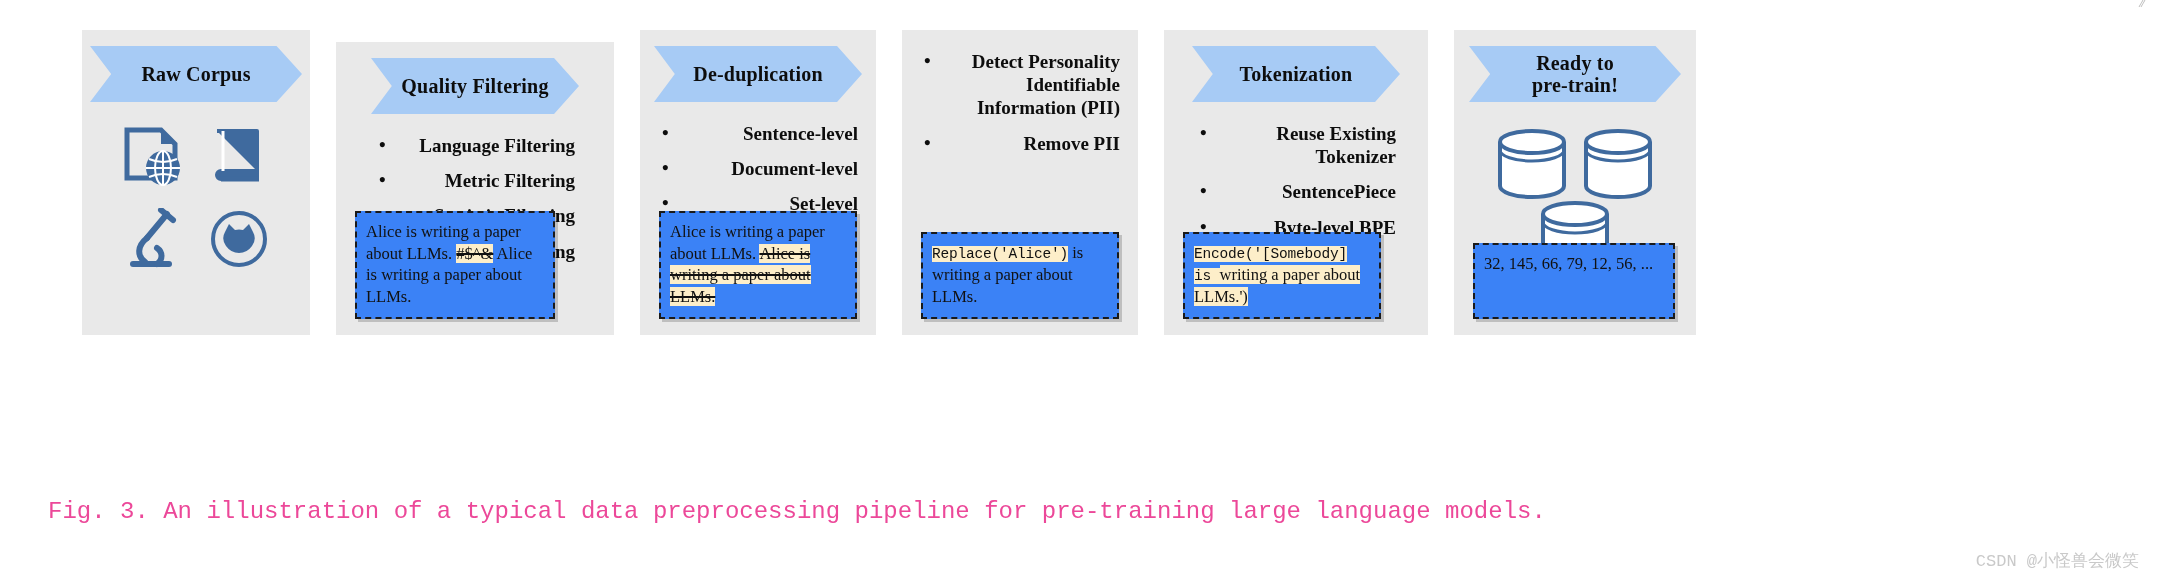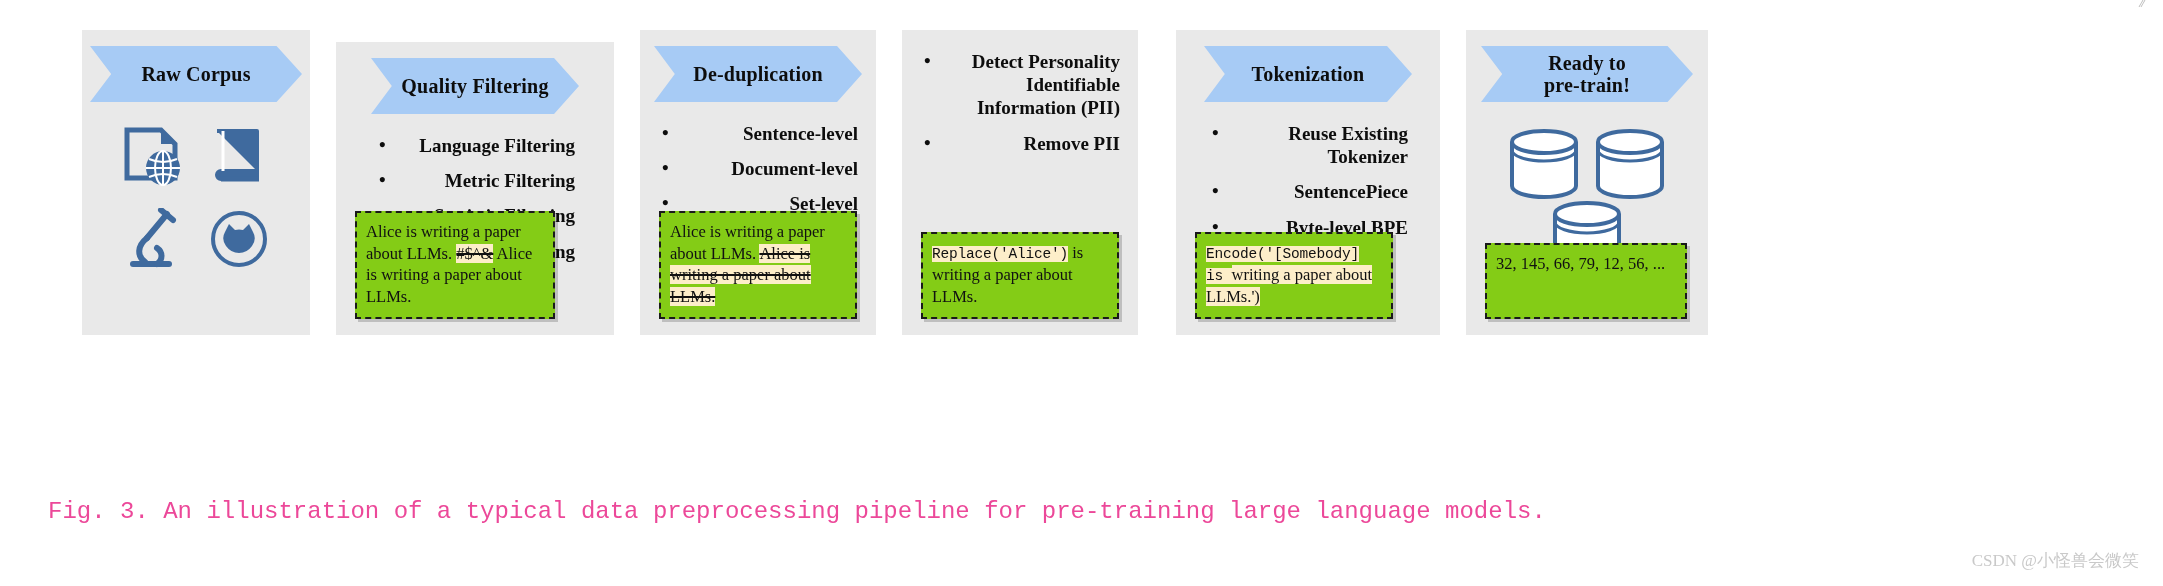--- a/index.html
+++ b/index.html
@@ -31,21 +31,21 @@
     position: relative;
     display: flex;
     flex-direction: column;
     align-items: center;
     box-sizing: border-box;
   }
   .stage.s-raw      { width: 228px; margin-left: 32px; }
   .stage.s-quality  { width: 278px; margin-top: 12px; }
   .stage.s-dedup    { width: 236px; }
   .stage.s-privacy  { width: 236px; }
-  .stage.s-token    { width: 264px; margin-left: 12px; }
+  .stage.s-token    { width: 264px; }
   .stage.s-ready    { width: 242px; }
 
   
   .banner {
     margin-top: 16px;
     width: 208px;
     height: 56px;
     background: #a7cbf5;
     -webkit-clip-path: polygon(0 0, 88% 0, 100% 50%, 88% 100%, 0 100%, 10% 50%);
     clip-path: polygon(0 0, 88% 0, 100% 50%, 88% 100%, 0 100%, 10% 50%);
@@ -104,21 +104,21 @@
     font-size: 19px;
   }
 
   
   .example-box {
     position: absolute;
     left: 19px;
     bottom: 16px;
     width: 198px;
     min-height: 76px;
-    background: #84cc16;
+    background: #3b82f6;
     border: 2px dashed #1a1a1a;
     padding: 8px 9px 10px 9px;
     box-sizing: border-box;
     box-shadow: 3px 3px 0 rgba(0,0,0,.18);
     font-size: 16.5px;
     line-height: 1.30;
     color: #111111;
   }
   .s-quality .example-box { width: 200px; }
   .s-ready  .example-box  { width: 202px; }
@@ -141,21 +141,21 @@
     font-size: 24px;
     color: #ec4899;
     white-space: nowrap;
   }
 
   
   #watermark {
     position: absolute;
     right: 24px;
     top: 549px;
-    font-family: Liberation Serif, serif;
+    font-family: Liberation Mono, monospace;
     font-size: 17px;
     color: #c9c9c9;
     white-space: nowrap;
   }
 
   
   #corner-mark {
     position: absolute;
     right: 6px;
     top: -4px;

